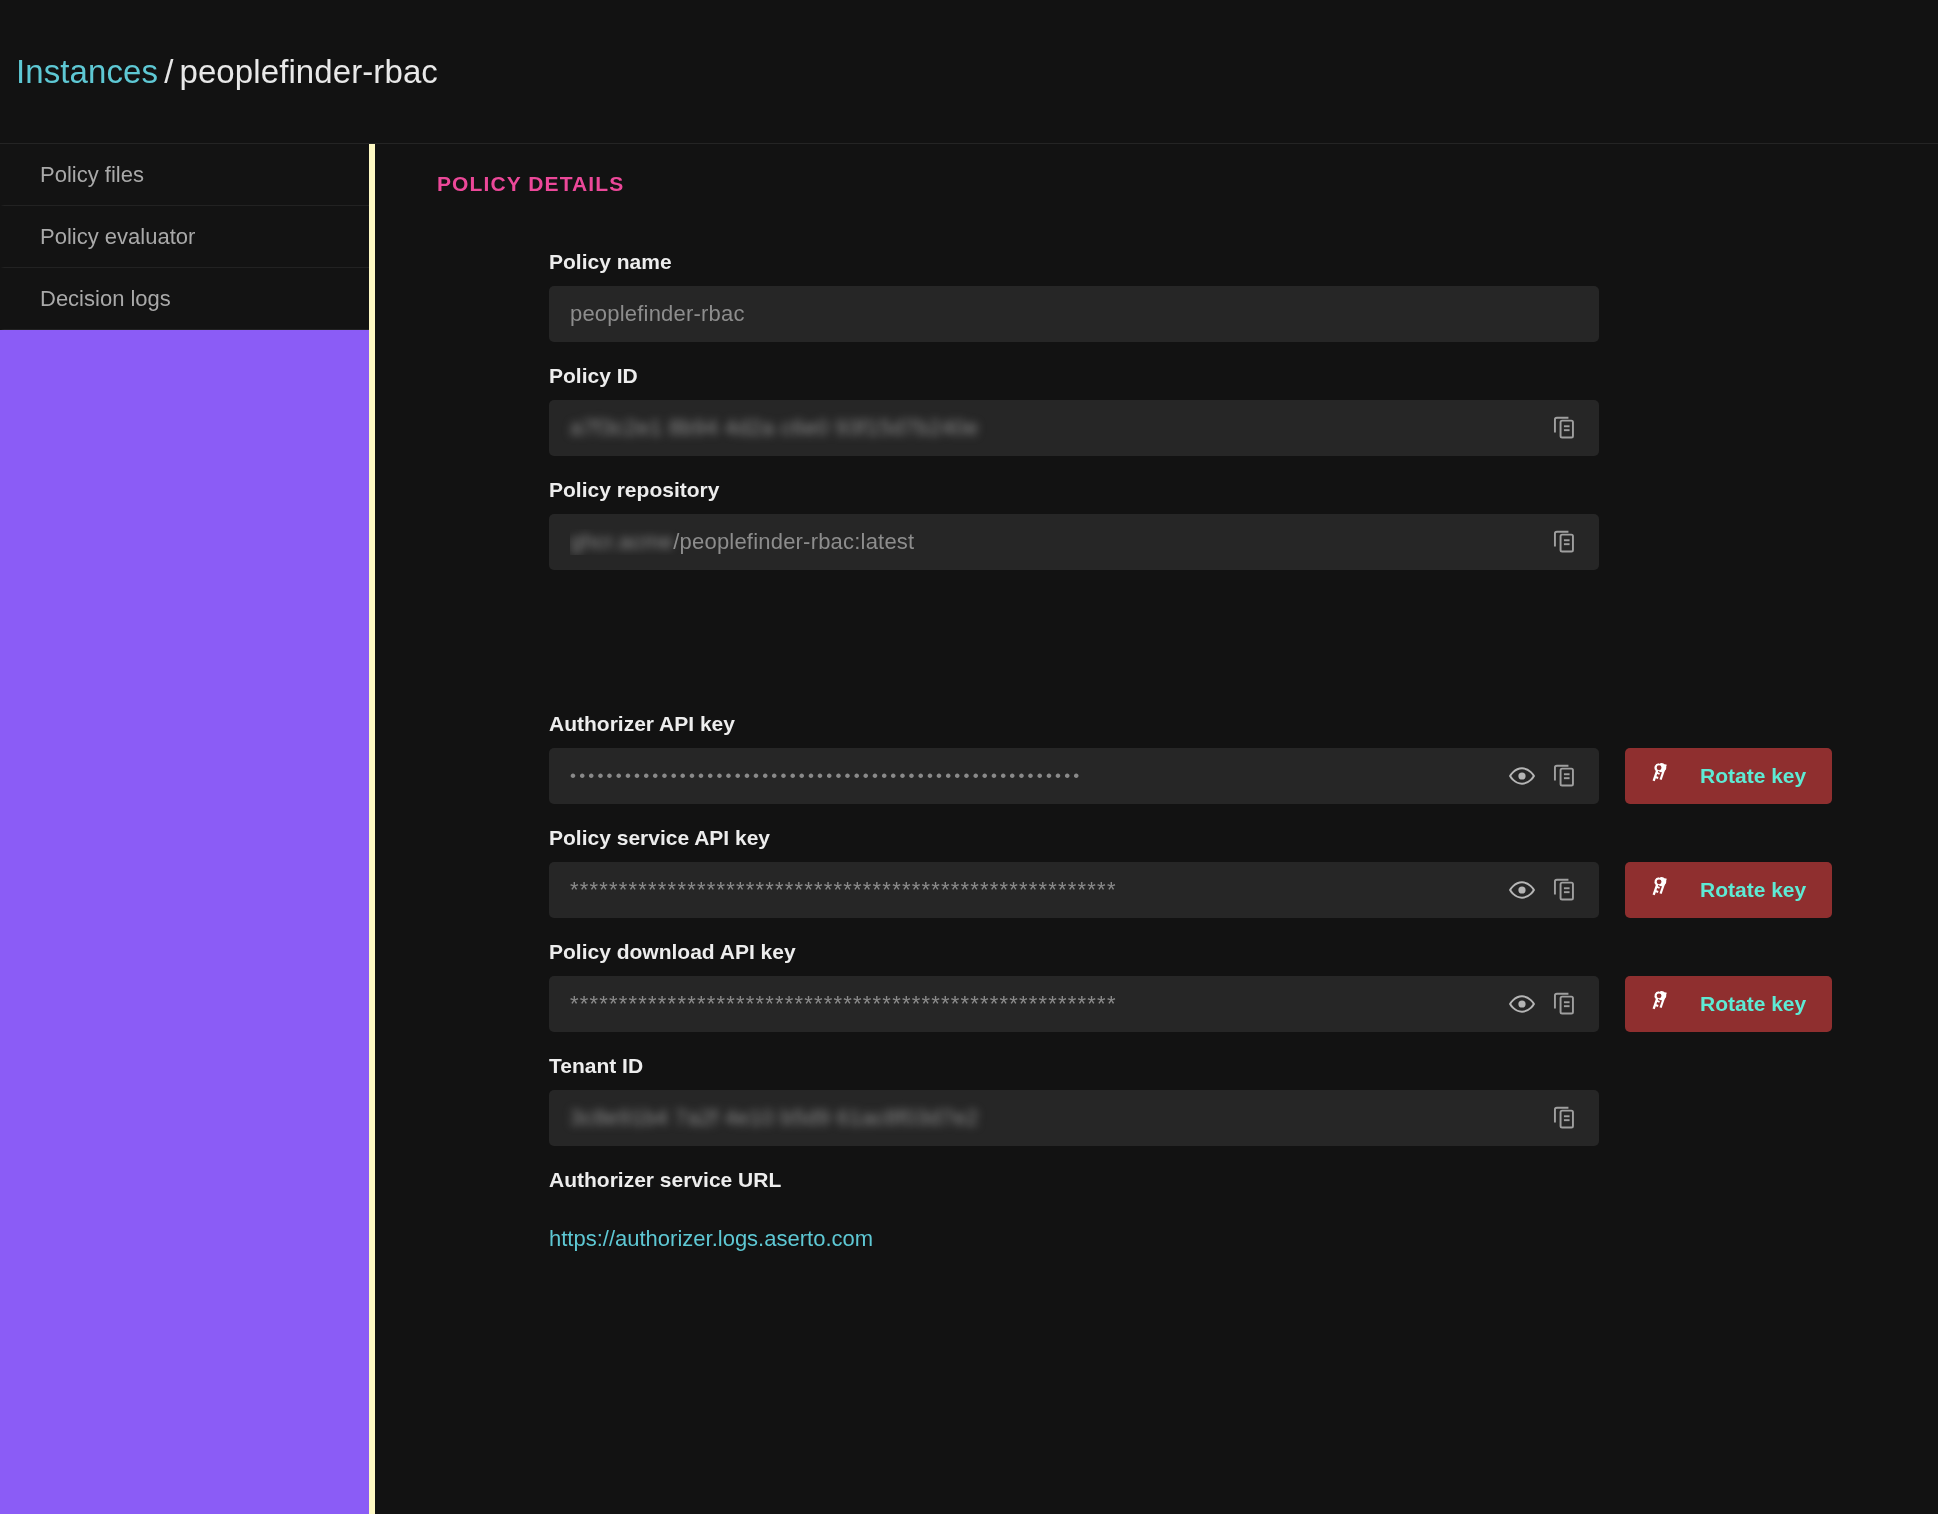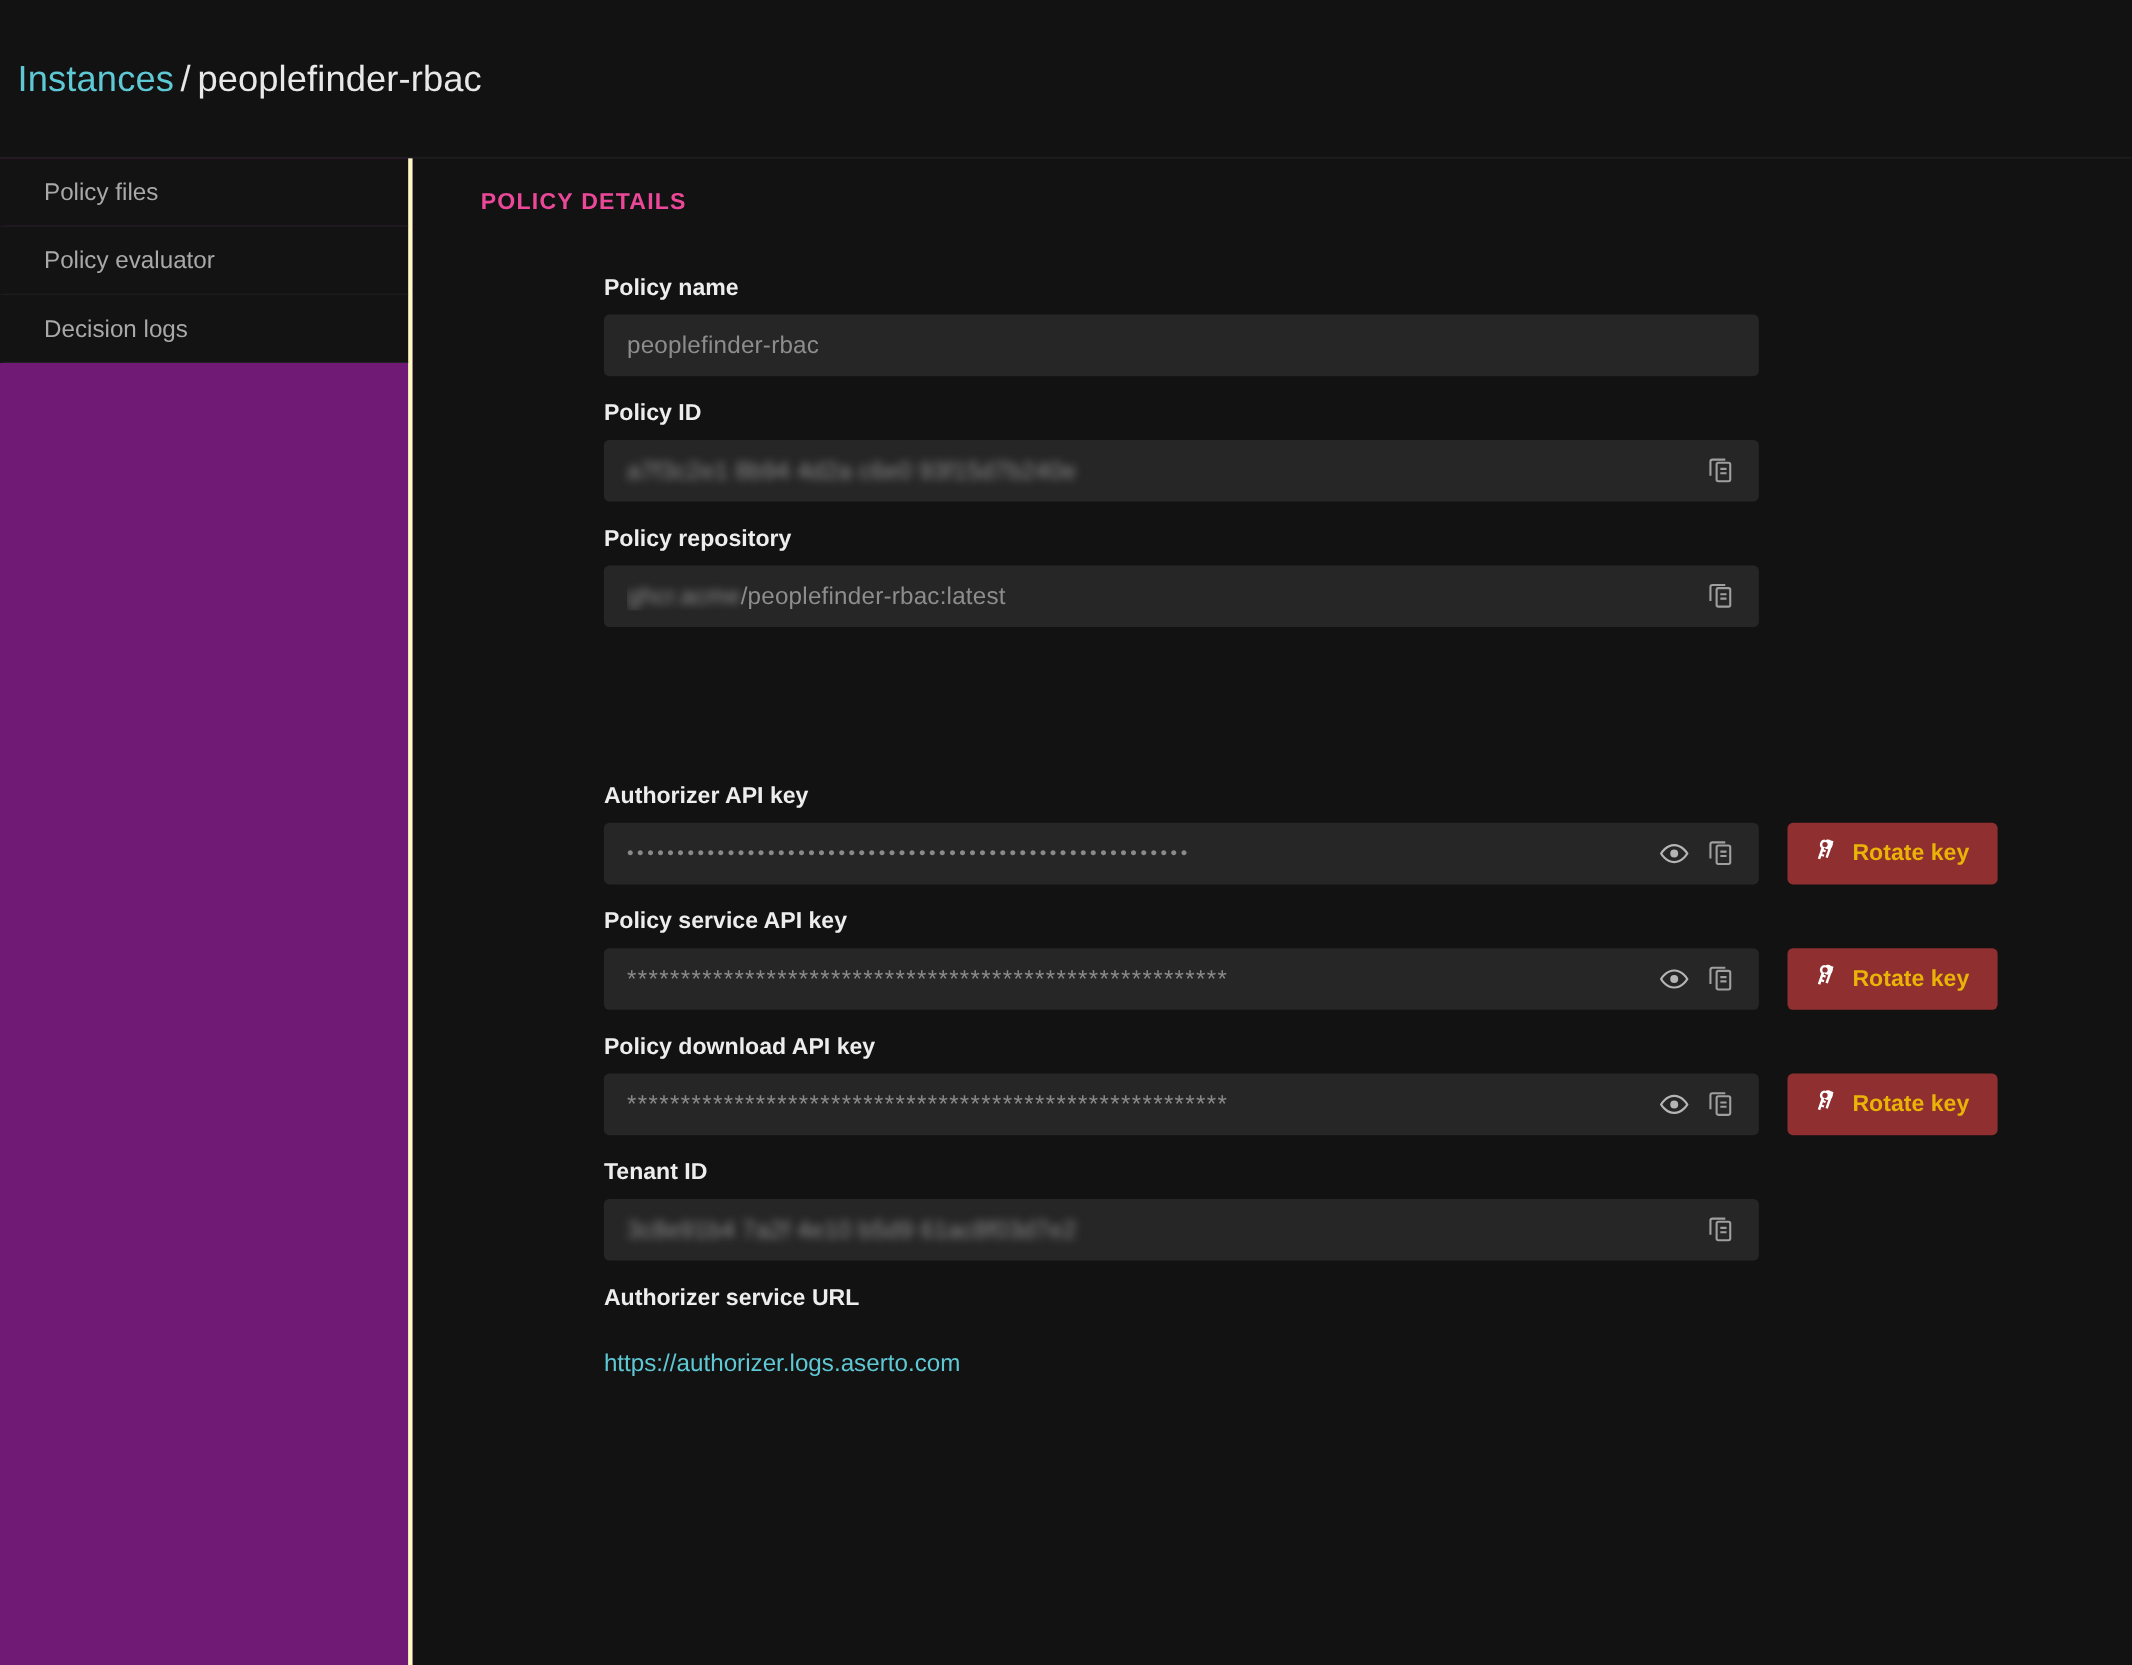--- a/index.html
+++ b/index.html
@@ -42,22 +42,22 @@
   .body-wrap {
     display: flex;
     height: 1371px;
     border-top: 1px solid #242424;
   }
 
   
   .sidebar {
     width: 375px;
     flex: 0 0 375px;
-    border-right: 4px solid #fef9c3;
-    background: #701a75;
+    border-right: 6px solid #fef9c3;
+    background: #8b5cf6;
   }
   .nav-item {
     height: 62px;
     display: flex;
     align-items: center;
     padding-left: 36px;
     font-size: 22px;
     color: #a9a9a9;
     border-bottom: 1px solid #222222;
     border-left: 4px solid transparent;
@@ -158,27 +158,27 @@
     cursor: pointer;
     opacity: .85;
   }
 
   .rotate-btn {
     flex: 0 0 auto;
     height: 56px;
     background: #8f2f2f;
     border: none;
     border-radius: 5px;
-    color: #eab308;
+    color: #5eead4;
     font-size: 21px;
     font-weight: bold;
     font-family: "Liberation Sans", sans-serif;
     display: flex;
     align-items: center;
-    gap: 8px;
+    gap: 24px;
     padding: 0 26px;
     cursor: pointer;
     white-space: nowrap;
   }
 
   .spacer-lg { height: 120px; }
 
   .url-link {
     display: inline-block;
     font-size: 22px;

